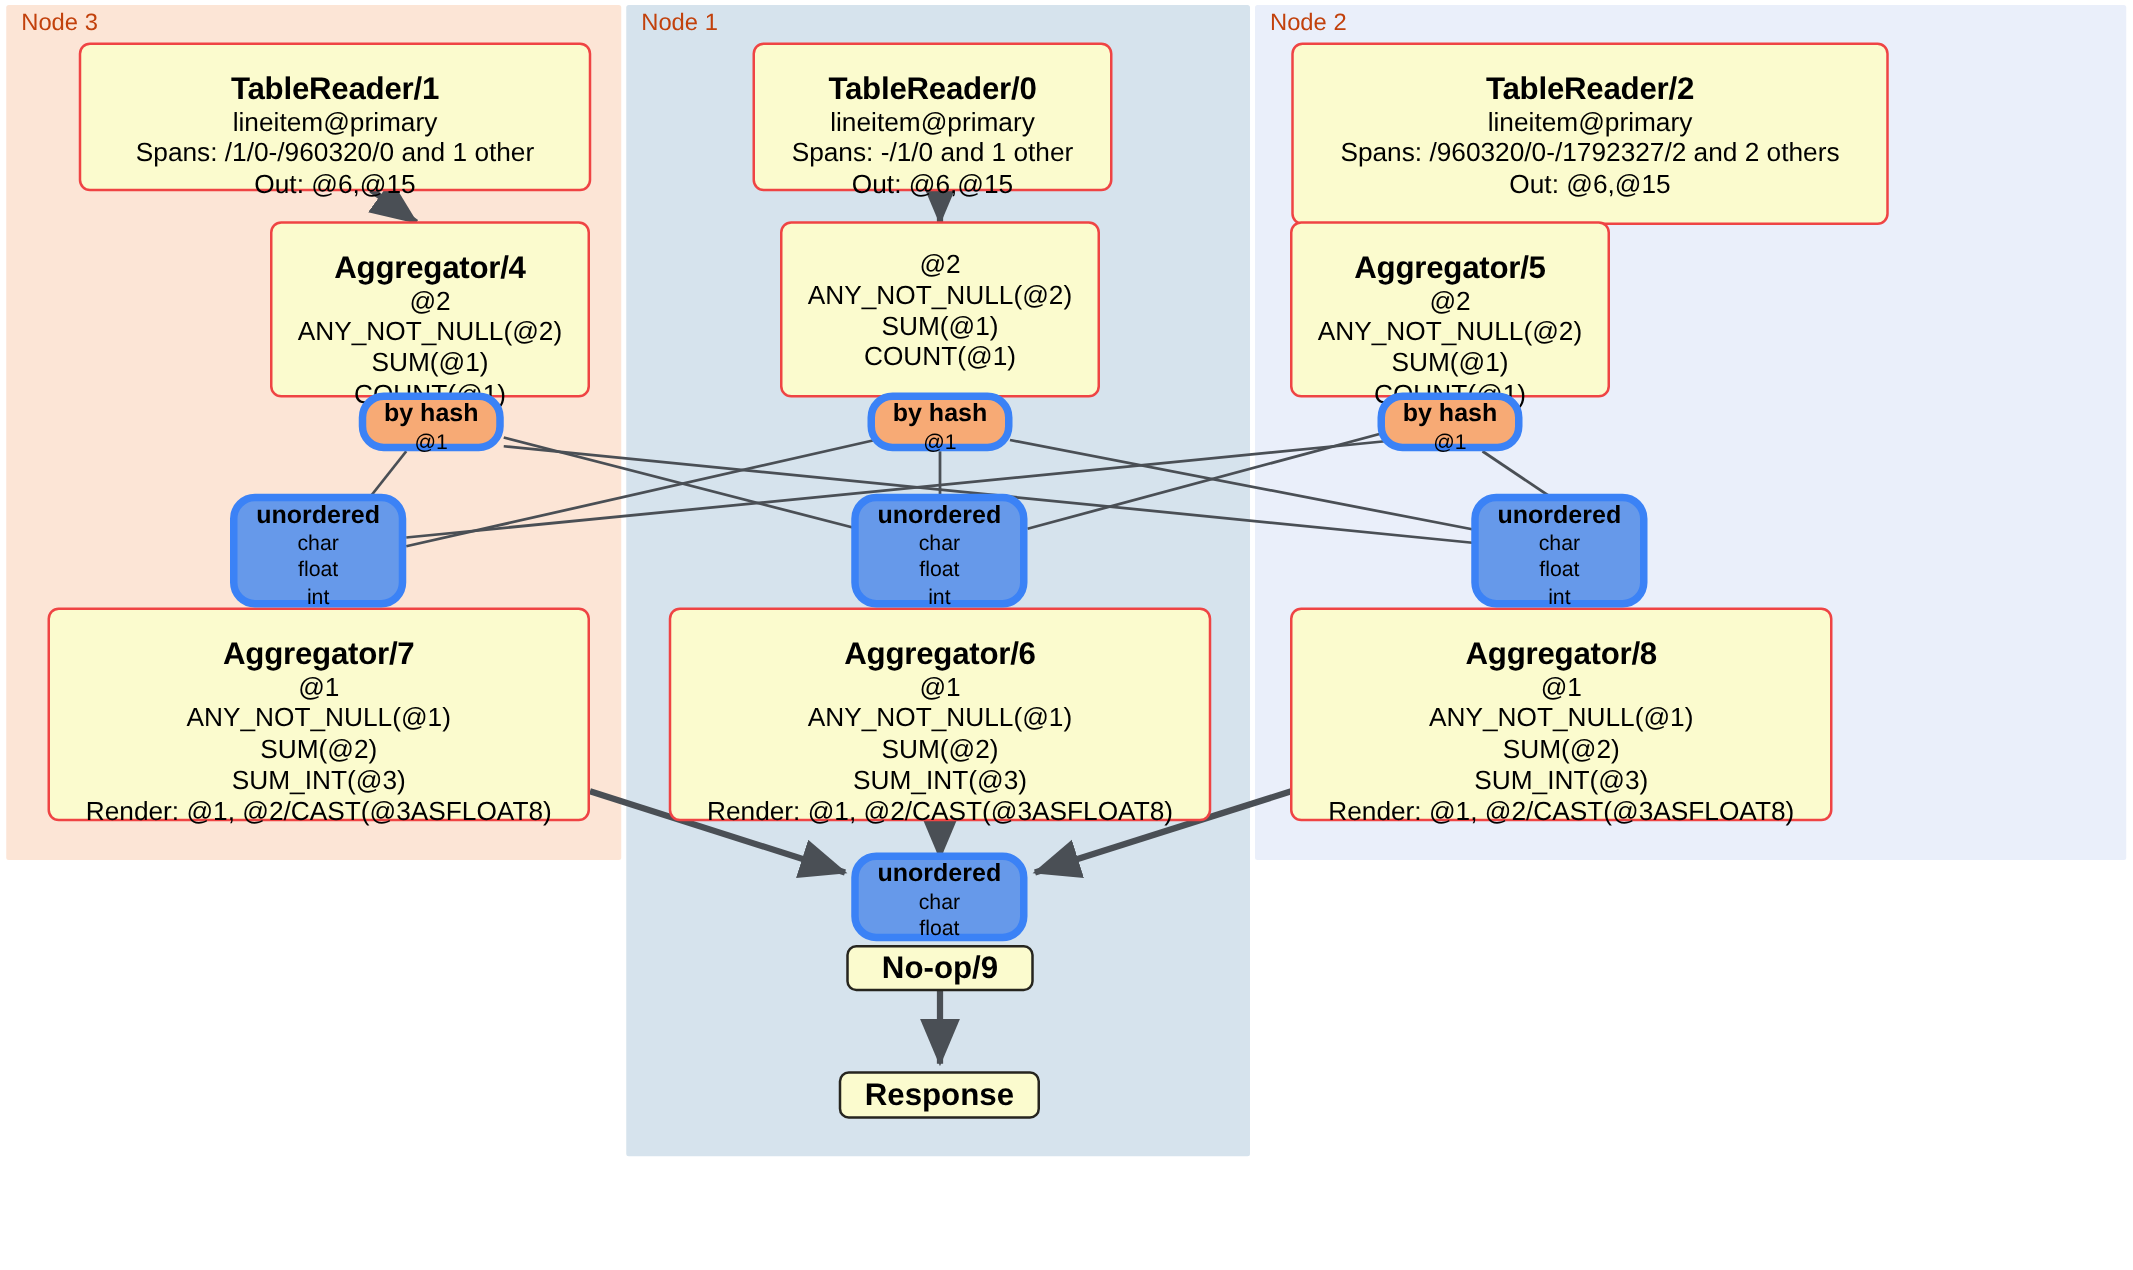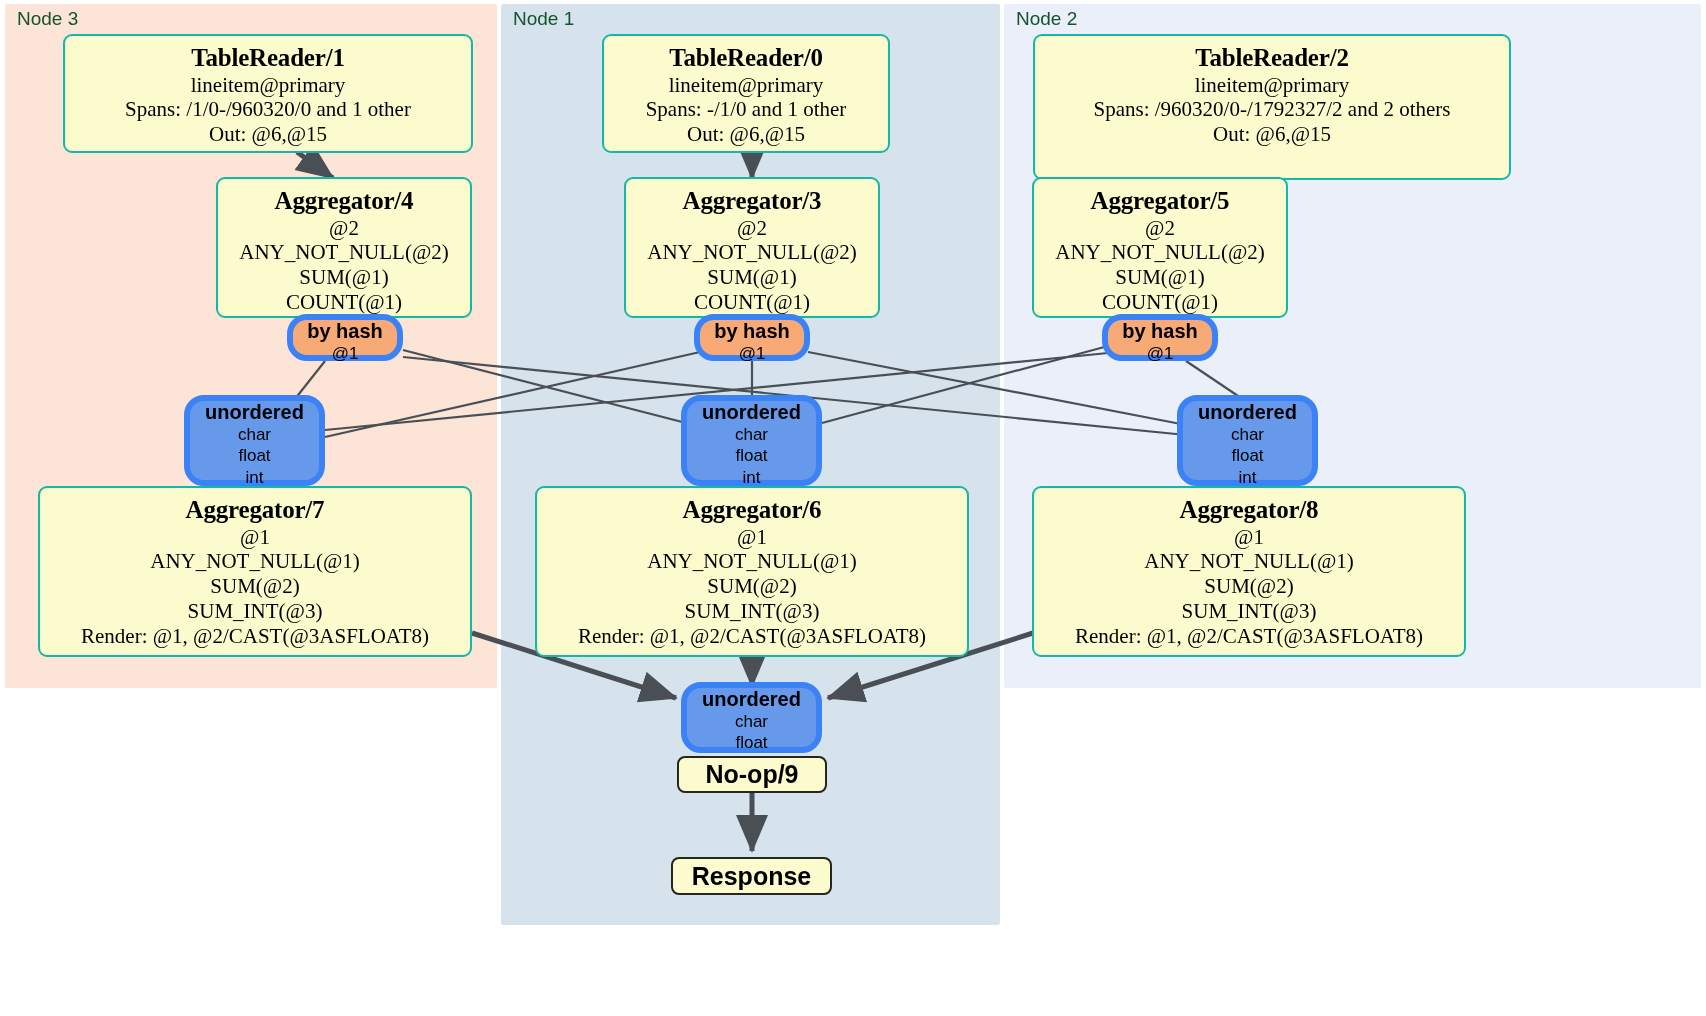--- a/index.html
+++ b/index.html
@@ -21,48 +21,48 @@
 
   
   .panel {
     position: absolute;
     border-radius: 2px;
   }
   .panel-label {
     position: absolute;
     left: 12px; top: 4px;
     font-size: 19px;
-    color: #14532d;
+    color: #c2410c;
     font-family: "Liberation Sans", sans-serif;
     white-space: nowrap;
   }
   #panel-node3 { left: 5px;    top: 4px;  width: 492px;  height: 684px; background: #fce5d6; }
   #panel-node1 { left: 501px;  top: 4px;  width: 499px;  height: 921px; background: #d6e3ed; }
   #panel-node2 { left: 1004px; top: 4px;  width: 697px;  height: 684px; background: #eaeffa; }
 
   
   #edges {
     position: absolute;
     left: 0; top: 0;
     width: 1706px; height: 1016px;
     pointer-events: none;
   }
 
   
   .box {
     position: absolute;
     box-sizing: border-box;
-    border: 2px solid #14b8a6;
+    border: 2px solid #ef4444;
     border-radius: 9px;
     background: #fbfbce;
     text-align: center;
-    font-family: Liberation Serif, serif;
+    font-family: Liberation Sans, sans-serif;
     color: #000;
     line-height: 1.18;
-    padding-top: 7px;
+    padding-top: 21px;
   }
   .box .title {
     font-weight: bold;
     font-size: 25px;
     display: block;
     letter-spacing: -0.2px;
   }
   .box .line {
     display: block;
     font-size: 21px;
@@ -203,21 +203,20 @@
   </div>
 
   <div class="box" style="left:602px; top:34px; width:288px; height:119px;">
     <span class="title">TableReader/0</span>
     <span class="line">lineitem@primary</span>
     <span class="line">Spans: -/1/0 and 1 other</span>
     <span class="line">Out: @6,@15</span>
   </div>
 
   <div class="box" style="left:624px; top:177px; width:256px; height:141px;">
-    <span class="title">Aggregator/3</span>
     <span class="line">@2</span>
     <span class="line">ANY_NOT_NULL(@2)</span>
     <span class="line">SUM(@1)</span>
     <span class="line">COUNT(@1)</span>
   </div>
 
   <div class="router hash" style="left:694px; top:314px; width:116px; height:47px;">
     <span class="rtitle">by hash</span>
     <span class="rline">@1</span>
   </div>

